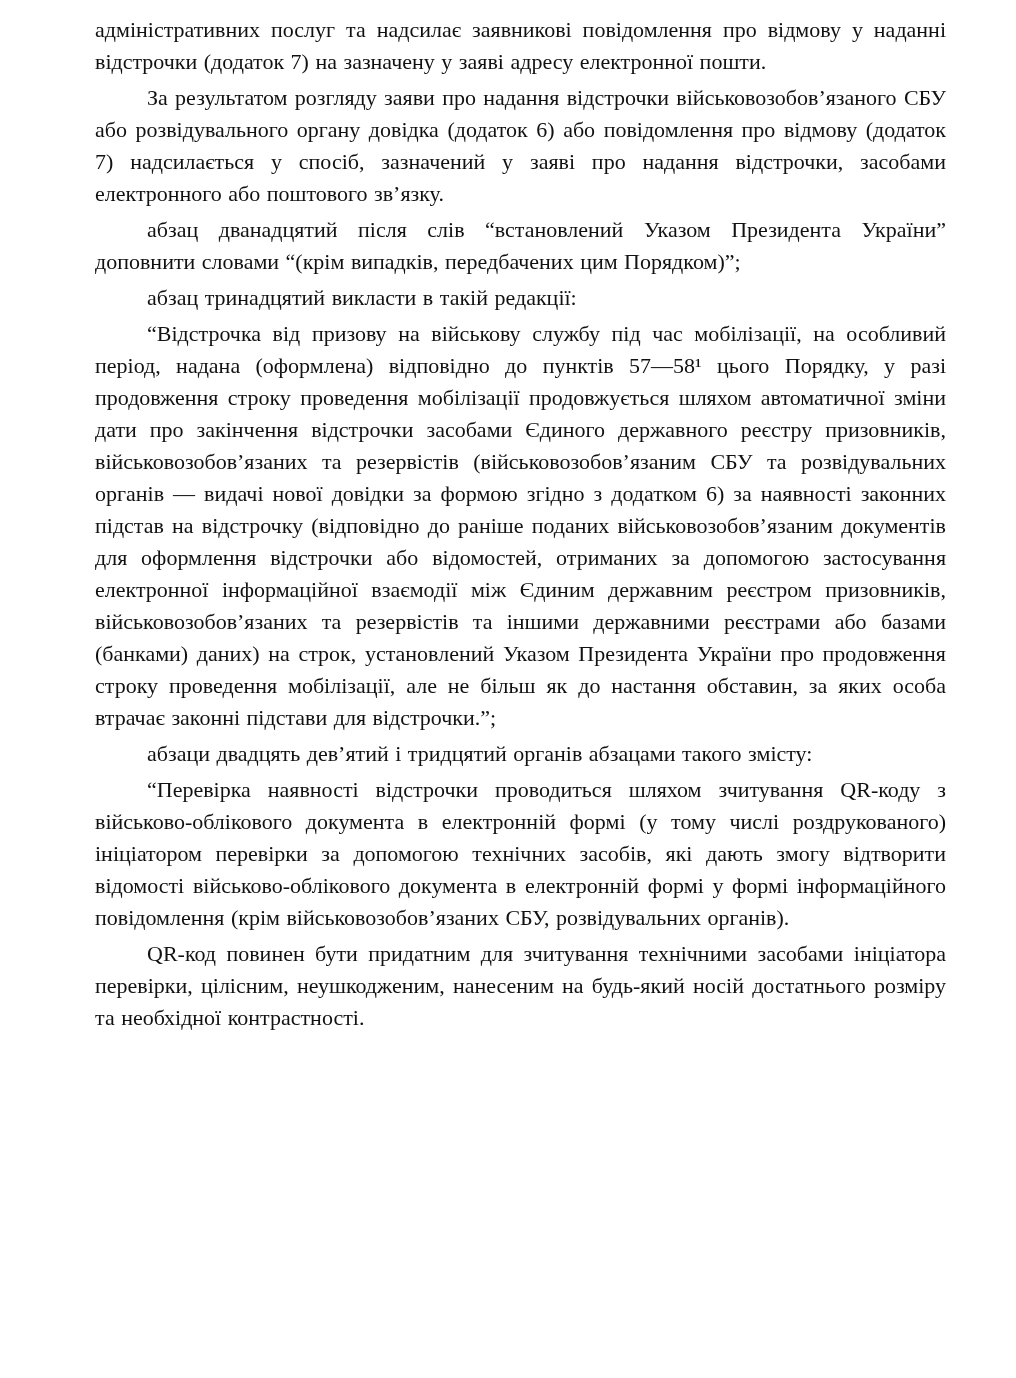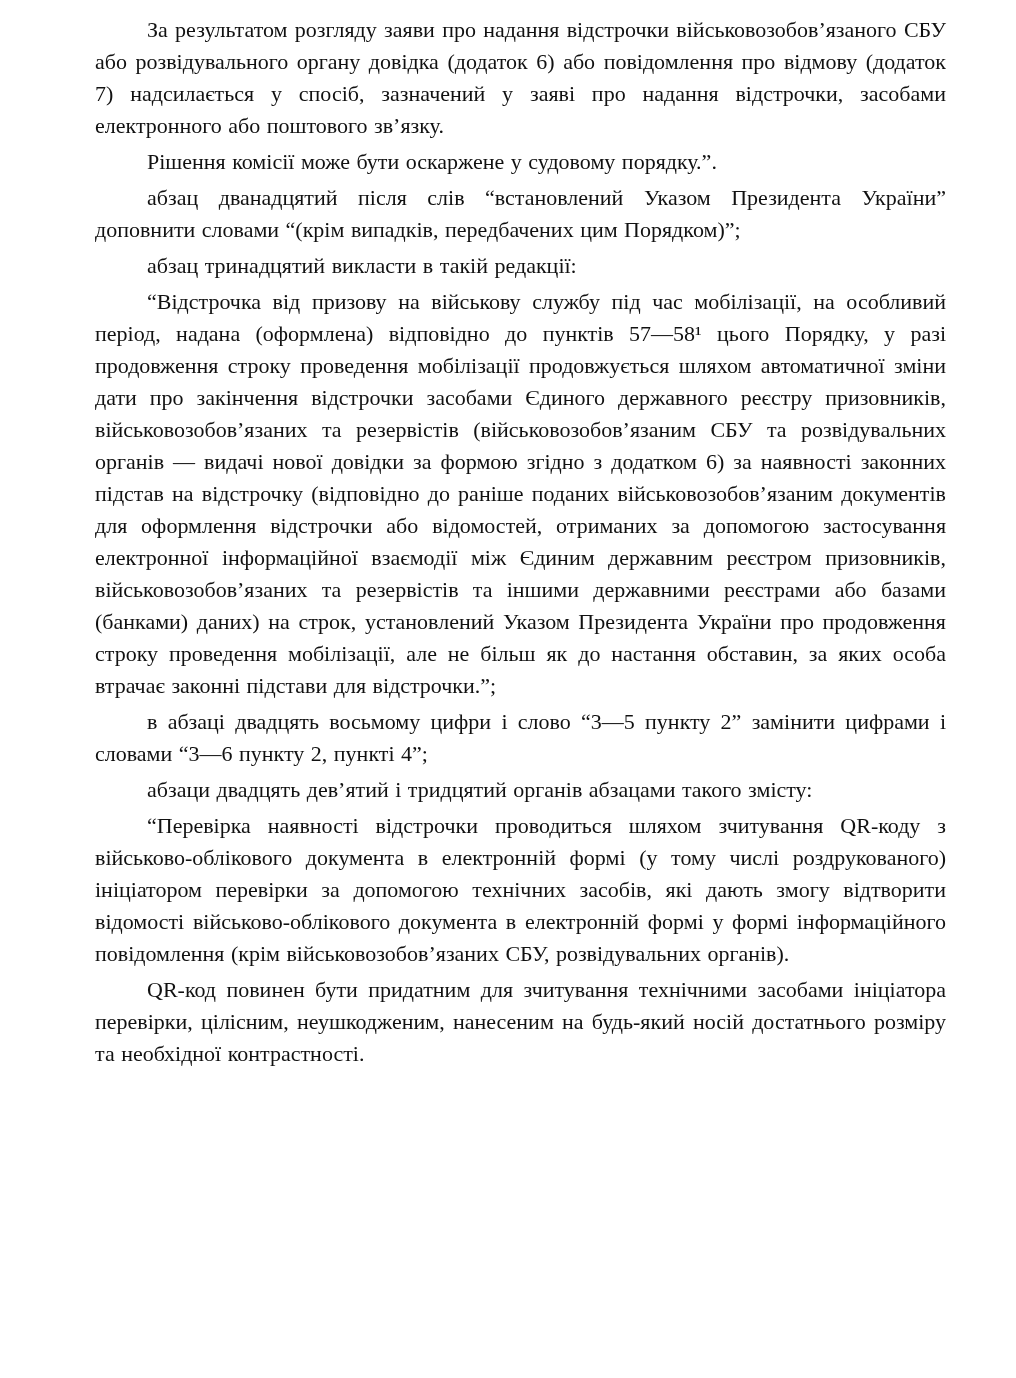--- a/index.html
+++ b/index.html
@@ -25,22 +25,21 @@
     word-spacing: 1px;
   }
   .para.no-indent {
     text-indent: 0;
   }
 </style>
 </head>
 <body>
 
 <div class="page">
+  <p class="para no-indent">адміністративних послуг та надсилає заявникові повідомлення про відмову у наданні відстрочки (додаток 7) на зазначену у заяві адресу електронної пошти.</p>
   <p class="para">За результатом розгляду заяви про надання відстрочки військовозобов’язаного СБУ або розвідувального органу довідка (додаток 6) або повідомлення про відмову (додаток 7) надсилається у спосіб, зазначений у заяві про надання відстрочки, засобами електронного або поштового зв’язку.</p>
-  <p class="para">Рішення комісії може бути оскаржене у судовому порядку.”.</p>
   <p class="para">абзац дванадцятий після слів “встановлений Указом Президента України” доповнити словами “(крім випадків, передбачених цим Порядком)”;</p>
   <p class="para">абзац тринадцятий викласти в такій редакції:</p>
   <p class="para">“Відстрочка від призову на військову службу під час мобілізації, на особливий період, надана (оформлена) відповідно до пунктів 57—58¹ цього Порядку, у разі продовження строку проведення мобілізації продовжується шляхом автоматичної зміни дати про закінчення відстрочки засобами Єдиного державного реєстру призовників, військовозобов’язаних та резервістів (військовозобов’язаним СБУ та розвідувальних органів — видачі нової довідки за формою згідно з додатком 6) за наявності законних підстав на відстрочку (відповідно до раніше поданих військовозобов’язаним документів для оформлення відстрочки або відомостей, отриманих за допомогою застосування електронної інформаційної взаємодії між Єдиним державним реєстром призовників, військовозобов’язаних та резервістів та іншими державними реєстрами або базами (банками) даних) на строк, установлений Указом Президента України про продовження строку проведення мобілізації, але не більш як до настання обставин, за яких особа втрачає законні підстави для відстрочки.”;</p>
-  <p class="para">в абзаці двадцять восьмому цифри і слово “3—5 пункту 2” замінити цифрами і словами “3—6 пункту 2, пункті 4”;</p>
   <p class="para">абзаци двадцять дев’ятий і тридцятий органів абзацами такого змісту:</p>
   <p class="para">“Перевірка наявності відстрочки проводиться шляхом зчитування QR-коду з військово-облікового документа в електронній формі (у тому числі роздрукованого) ініціатором перевірки за допомогою технічних засобів, які дають змогу відтворити відомості військово-облікового документа в електронній формі у формі інформаційного повідомлення (крім військовозобов’язаних СБУ, розвідувальних органів).</p>
   <p class="para">QR-код повинен бути придатним для зчитування технічними засобами ініціатора перевірки, цілісним, неушкодженим, нанесеним на будь-який носій достатнього розміру та необхідної контрастності.</p>
 </div>
 
 </body></html>

